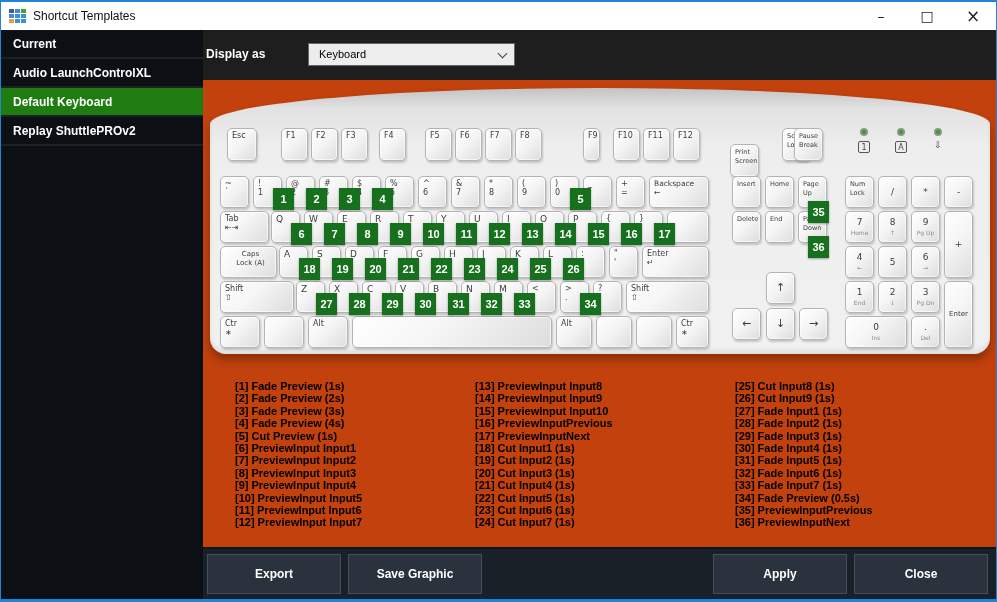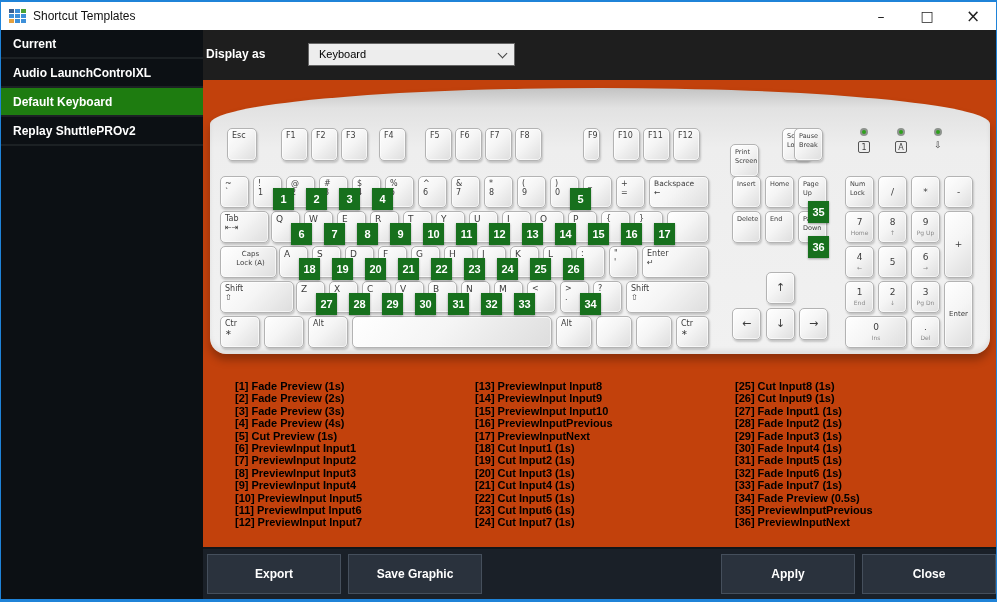--- a/index.html
+++ b/index.html
@@ -78,21 +78,21 @@
   .legend-col:nth-child(2) { left:272px; }
   .legend-col:nth-child(3) { left:532px; }
 
   
   #footer { height:52px; background:var(--footer); border-top:2px solid #10151a;
     display:flex; align-items:center; flex:0 0 auto; }
   .btn { width:134px; height:40px; background:var(--button); border:1px solid var(--buttonBorder);
     color:#fff; font-size:12px; font-weight:bold; display:flex; align-items:center;
     justify-content:center; cursor:default; }
   #footer-left { display:flex; gap:7px; margin-left:4px; }
-  #footer-right { display:flex; gap:7px; margin-left:auto; margin-right:0; }
+  #footer-right { display:flex; gap:7px; margin-left:auto; margin-right:8px; }
 </style>
 </head>
 <body>
 
 <div id="window">
 
   <div id="titlebar">
     <div id="app-icon">
         <span style="background: rgb(58, 95, 145);"></span>
         <span style="background: rgb(61, 143, 216);"></span>

